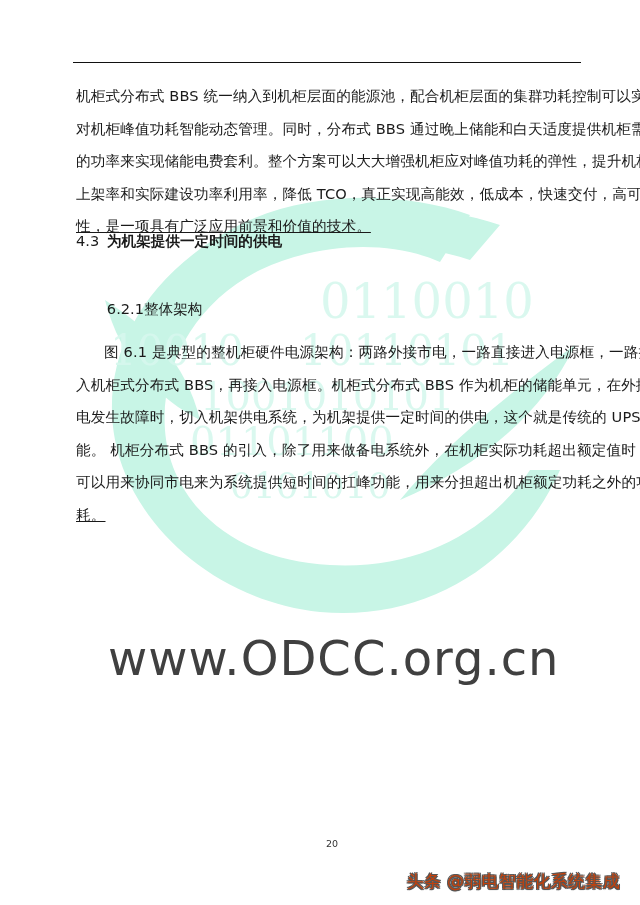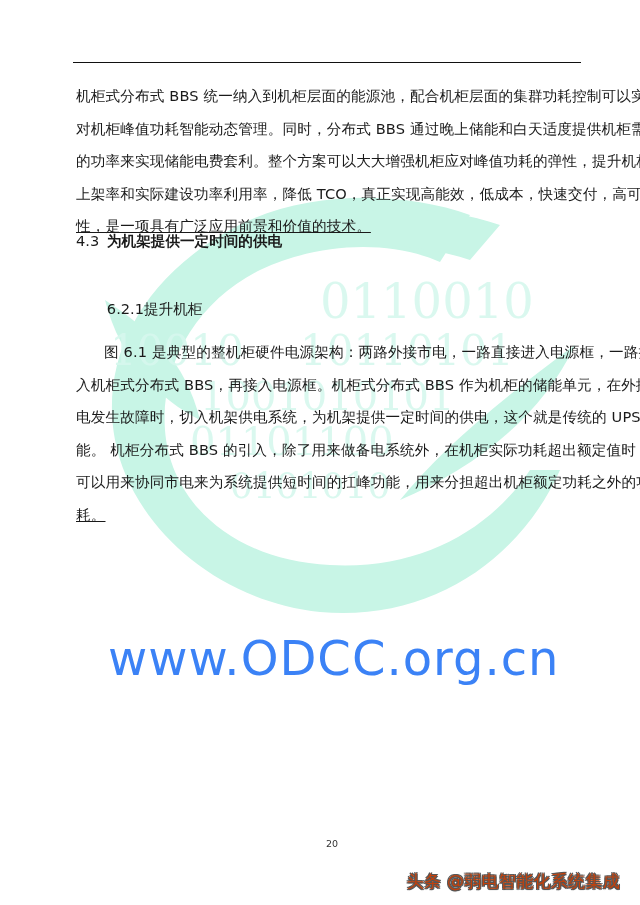--- a/index.html
+++ b/index.html
@@ -28,21 +28,21 @@
       pointer-events: none;
       z-index: 0;
     }
     .wm-url {
       position: absolute;
       left: 108px;
       top: 630px;
       font-family: "DejaVu Sans", "Liberation Sans", sans-serif;
       font-size: 48px;
       letter-spacing: 1px;
-      color: #3b82f6;
+      color: #404040;
       white-space: nowrap;
     }
     .content {
       position: absolute;
       left: 0; top: 0;
       width: 640px; height: 905px;
       z-index: 1;
     }
     .header-rule {
       position: absolute;
@@ -171,21 +171,21 @@
       <span class="ln">的功率来实现储能电费套利。整个方案可以大大增强机柜应对峰值功耗的弹性，提升机柜</span>
       <span class="ln">上架率和实际建设功率利用率，降低 TCO，真正实现高能效，低成本，快速交付，高可靠</span>
       <span class="ln last">性，是一项具有广泛应用前景和价值的技术。</span>
     </div>
 
     <div class="h2">
       <span class="num">4.3</span><span>为机架提供一定时间的供电</span>
     </div>
 
     <div class="h3">
-      <span class="num">6.2.1</span><span>提升机柜</span>
+      <span class="num">6.2.1</span><span>整体架构</span>
     </div>
 
     <div class="para p2">
       <span class="ln" style="padding-left:28px; box-sizing:border-box;">图 6.1 是典型的整机柜硬件电源架构：两路外接市电，一路直接进入电源框，一路接</span>
       <span class="ln">入机柜式分布式 BBS，再接入电源框。机柜式分布式 BBS 作为机柜的储能单元，在外接市</span>
       <span class="ln">电发生故障时，切入机架供电系统，为机架提供一定时间的供电，这个就是传统的 UPS 功</span>
       <span class="ln">能。 机柜分布式 BBS 的引入，除了用来做备电系统外，在机柜实际功耗超出额定值时，</span>
       <span class="ln">可以用来协同市电来为系统提供短时间的扛峰功能，用来分担超出机柜额定功耗之外的功</span>
       <span class="ln last">耗。</span>
     </div>

